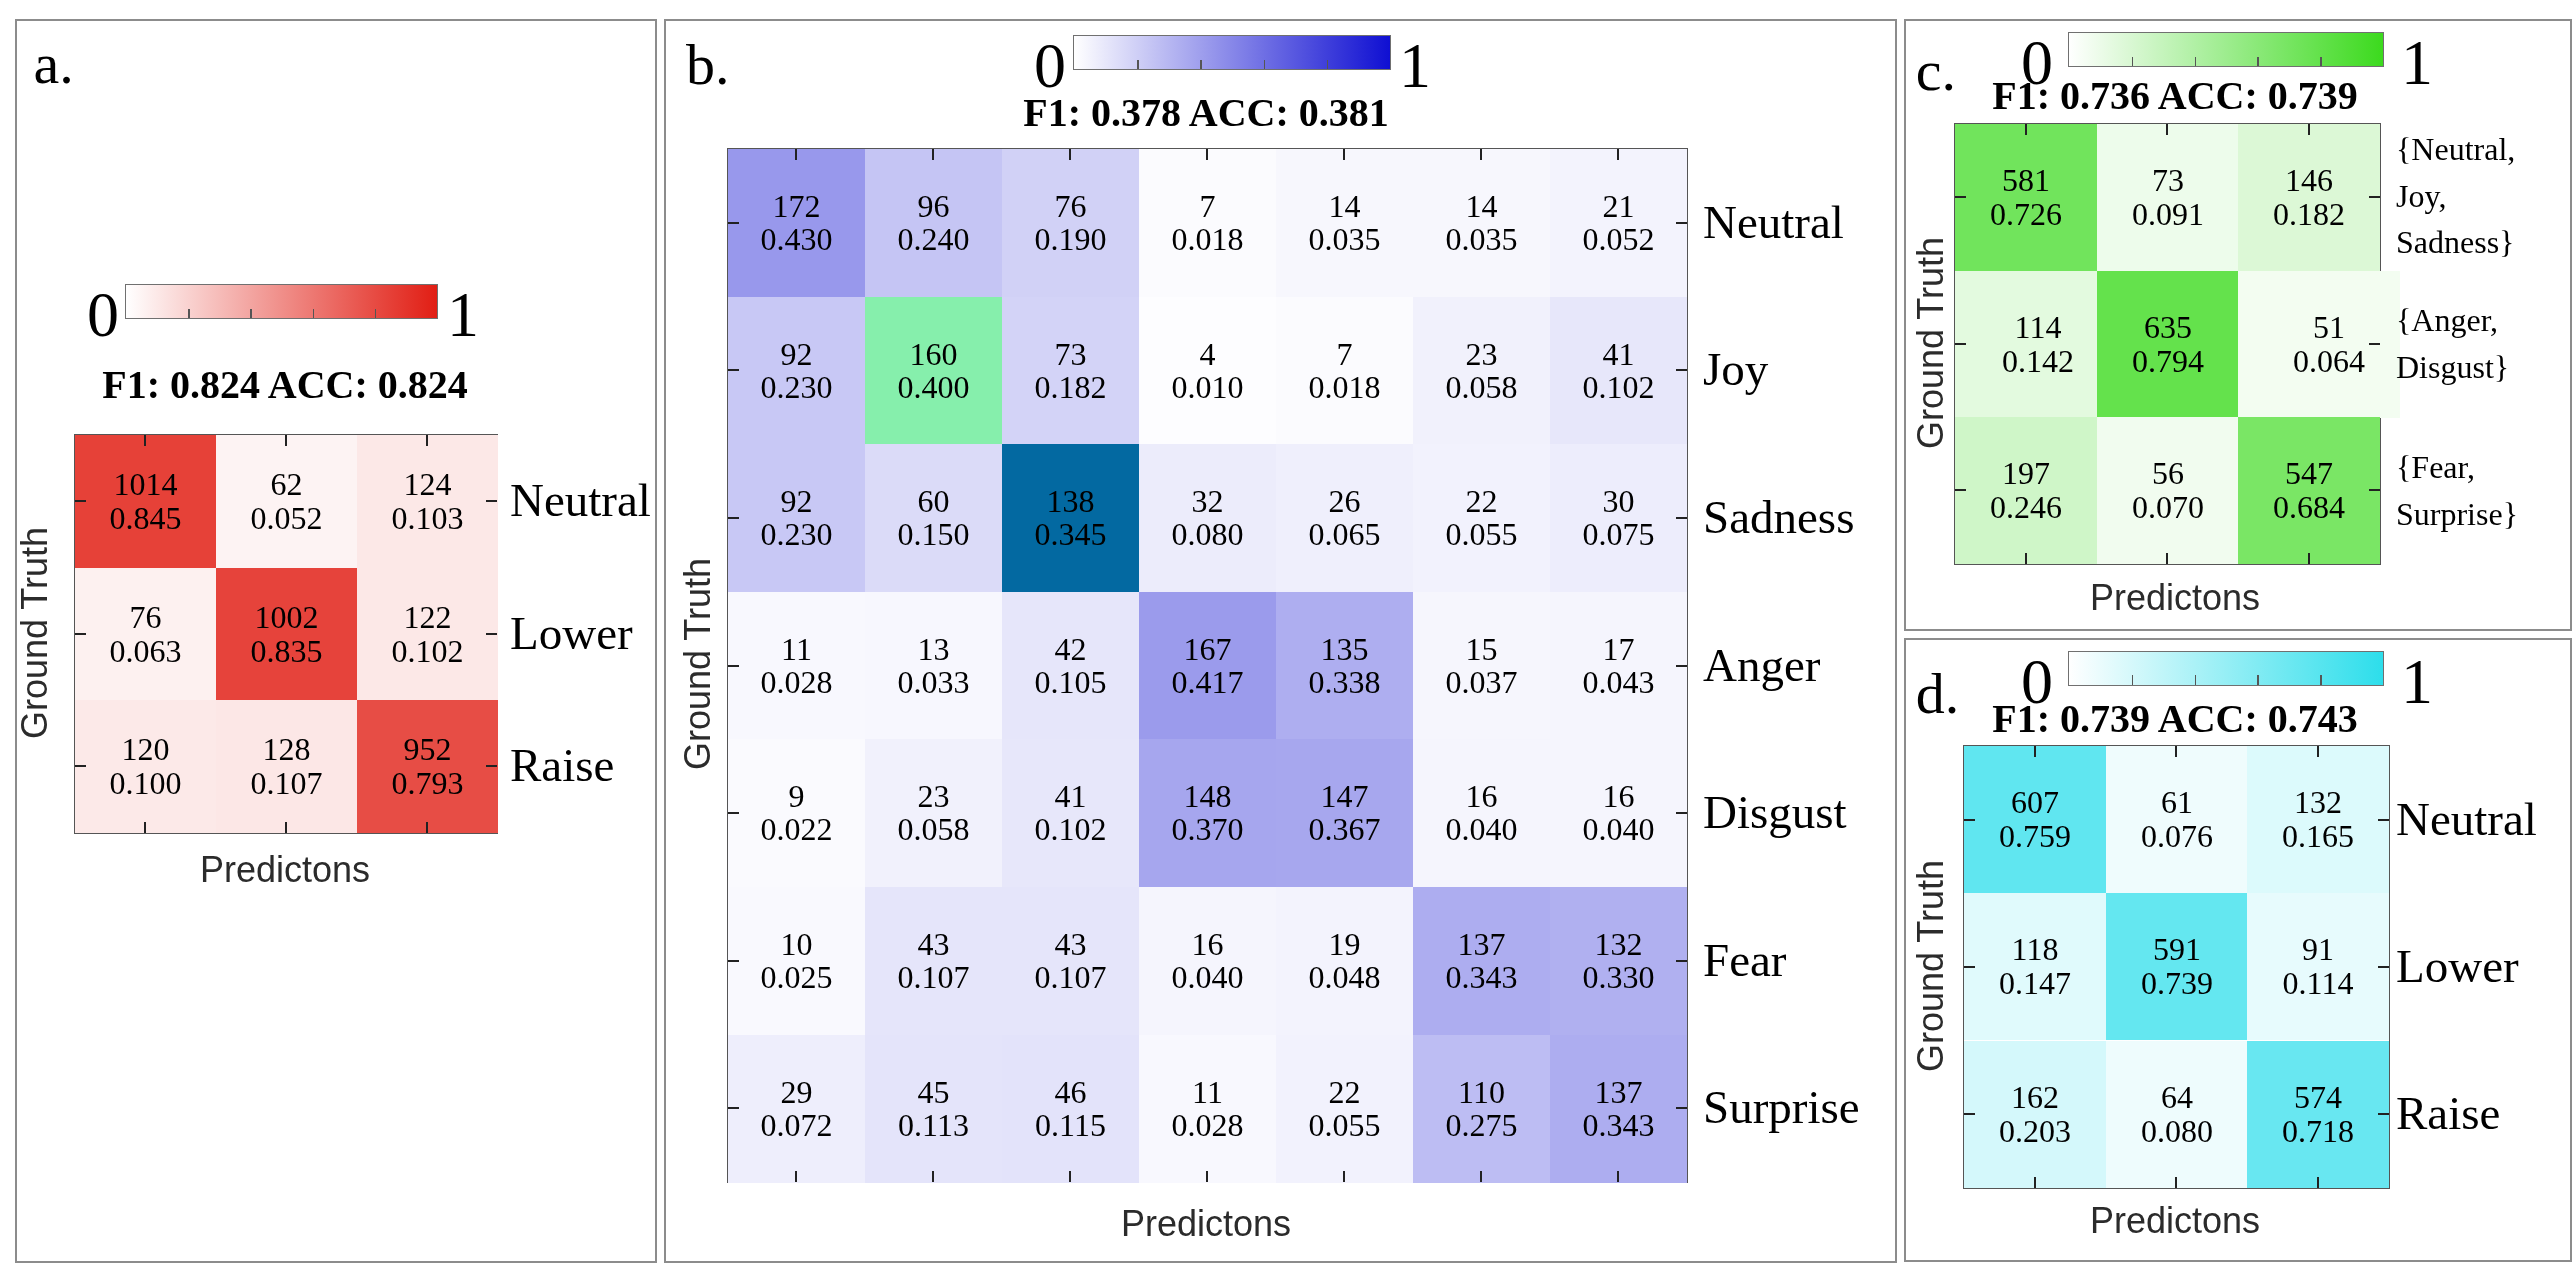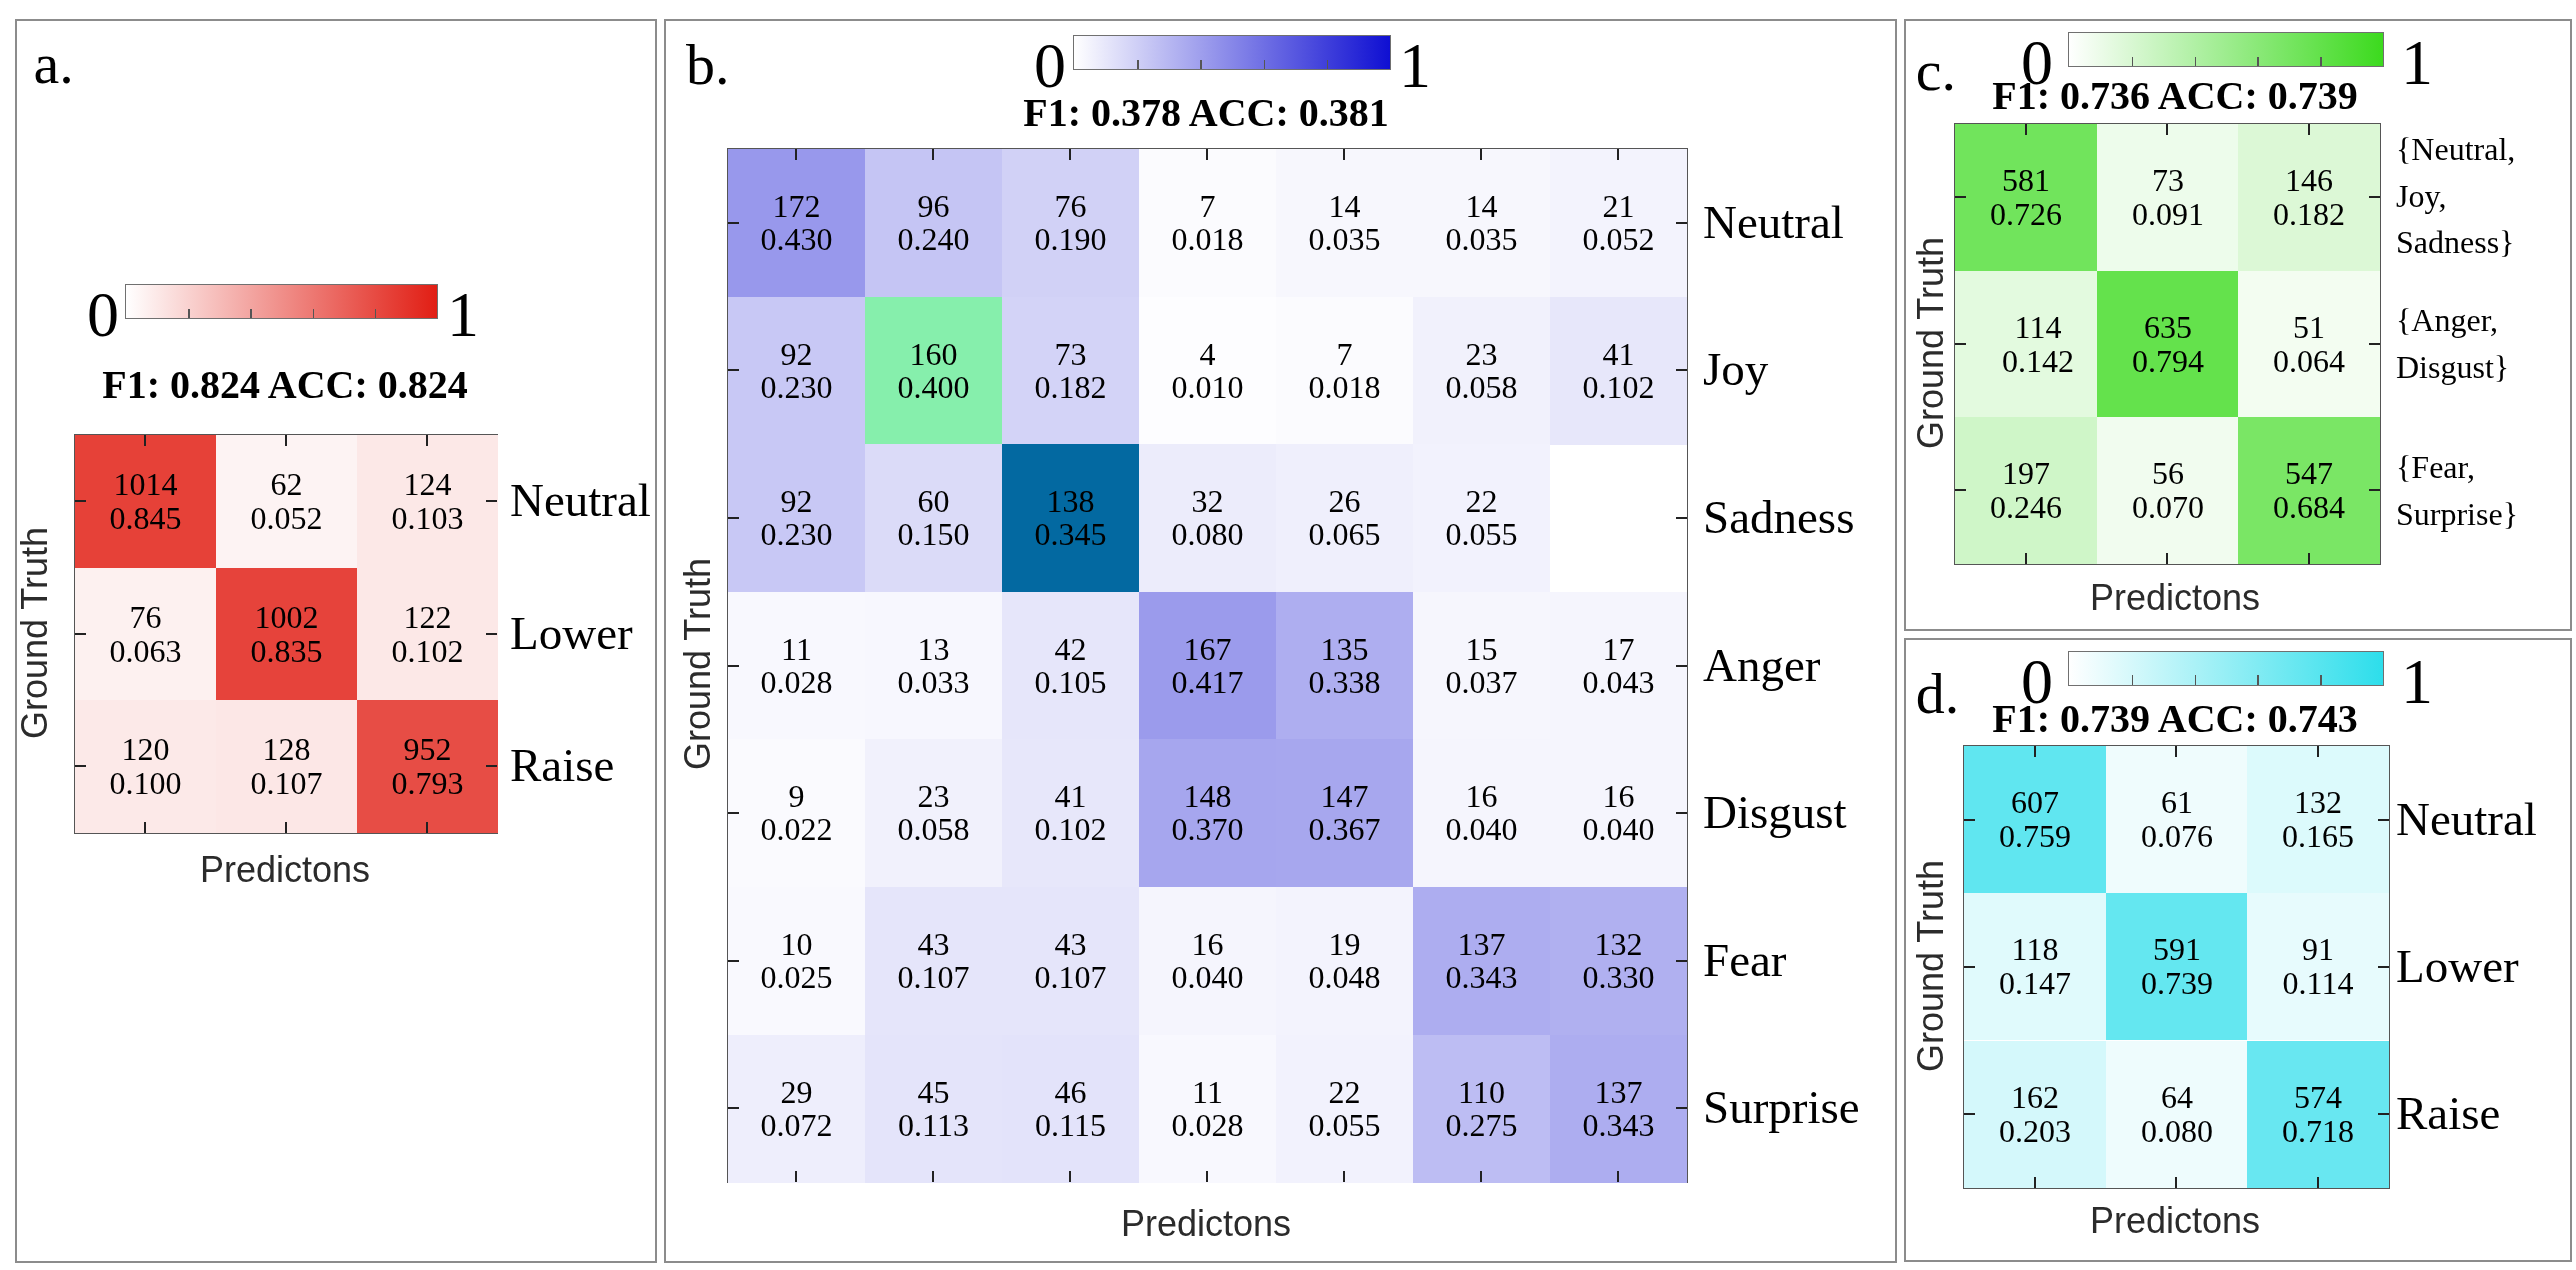--- a/index.html
+++ b/index.html
@@ -229,20 +229,24 @@
           <div class="n">32</div>
           <div class="p">0.080</div>
         </div>
         <div class="cell" style="left: 548px; top: 295px; width: 137px; height: 148px; background: rgb(239, 239, 252);">
           <div class="n">26</div>
           <div class="p">0.065</div>
         </div>
         <div class="cell" style="left: 685px; top: 295px; width: 137px; height: 148px; background: rgb(242, 242, 253);">
           <div class="n">22</div>
           <div class="p">0.055</div>
+        </div>
+        <div class="cell" style="left: 822px; top: 295px; width: 137px; height: 148px; background: rgb(237, 237, 252);">
+          <div class="n">30</div>
+          <div class="p">0.075</div>
         </div>
         <div class="cell" style="left: 0px; top: 443px; width: 137px; height: 148px; background: rgb(248, 248, 254);">
           <div class="n">11</div>
           <div class="p">0.028</div>
         </div>
         <div class="cell" style="left: 137px; top: 443px; width: 137px; height: 148px; background: rgb(247, 247, 254);">
           <div class="n">13</div>
           <div class="p">0.033</div>
         </div>
         <div class="cell" style="left: 274px; top: 443px; width: 137px; height: 148px; background: rgb(230, 230, 250);">
@@ -427,21 +431,21 @@
           <div class="p">0.182</div>
         </div>
         <div class="cell" style="left: 0px; top: 147px; width: 166px; height: 147px; background: rgb(227, 250, 223);">
           <div class="n">114</div>
           <div class="p">0.142</div>
         </div>
         <div class="cell" style="left: 142px; top: 147px; width: 142px; height: 147px; background: rgb(100, 226, 76);">
           <div class="n">635</div>
           <div class="p">0.794</div>
         </div>
-        <div class="cell" style="left: 283px; top: 147px; width: 142px; height: 147px; background: rgb(243, 253, 241);">
+        <div class="cell" style="left: 283px; top: 147px; width: 142px; height: 147px; background: rgb(243, 253, 241); padding-left: 20px;">
           <div class="n">51</div>
           <div class="p">0.064</div>
         </div>
         <div class="cell" style="left: 0px; top: 293px; width: 142px; height: 147px; background: rgb(207, 246, 200);">
           <div class="n">197</div>
           <div class="p">0.246</div>
         </div>
         <div class="cell" style="left: 142px; top: 293px; width: 142px; height: 147px; background: rgb(241, 252, 239);">
           <div class="n">56</div>
           <div class="p">0.070</div>

